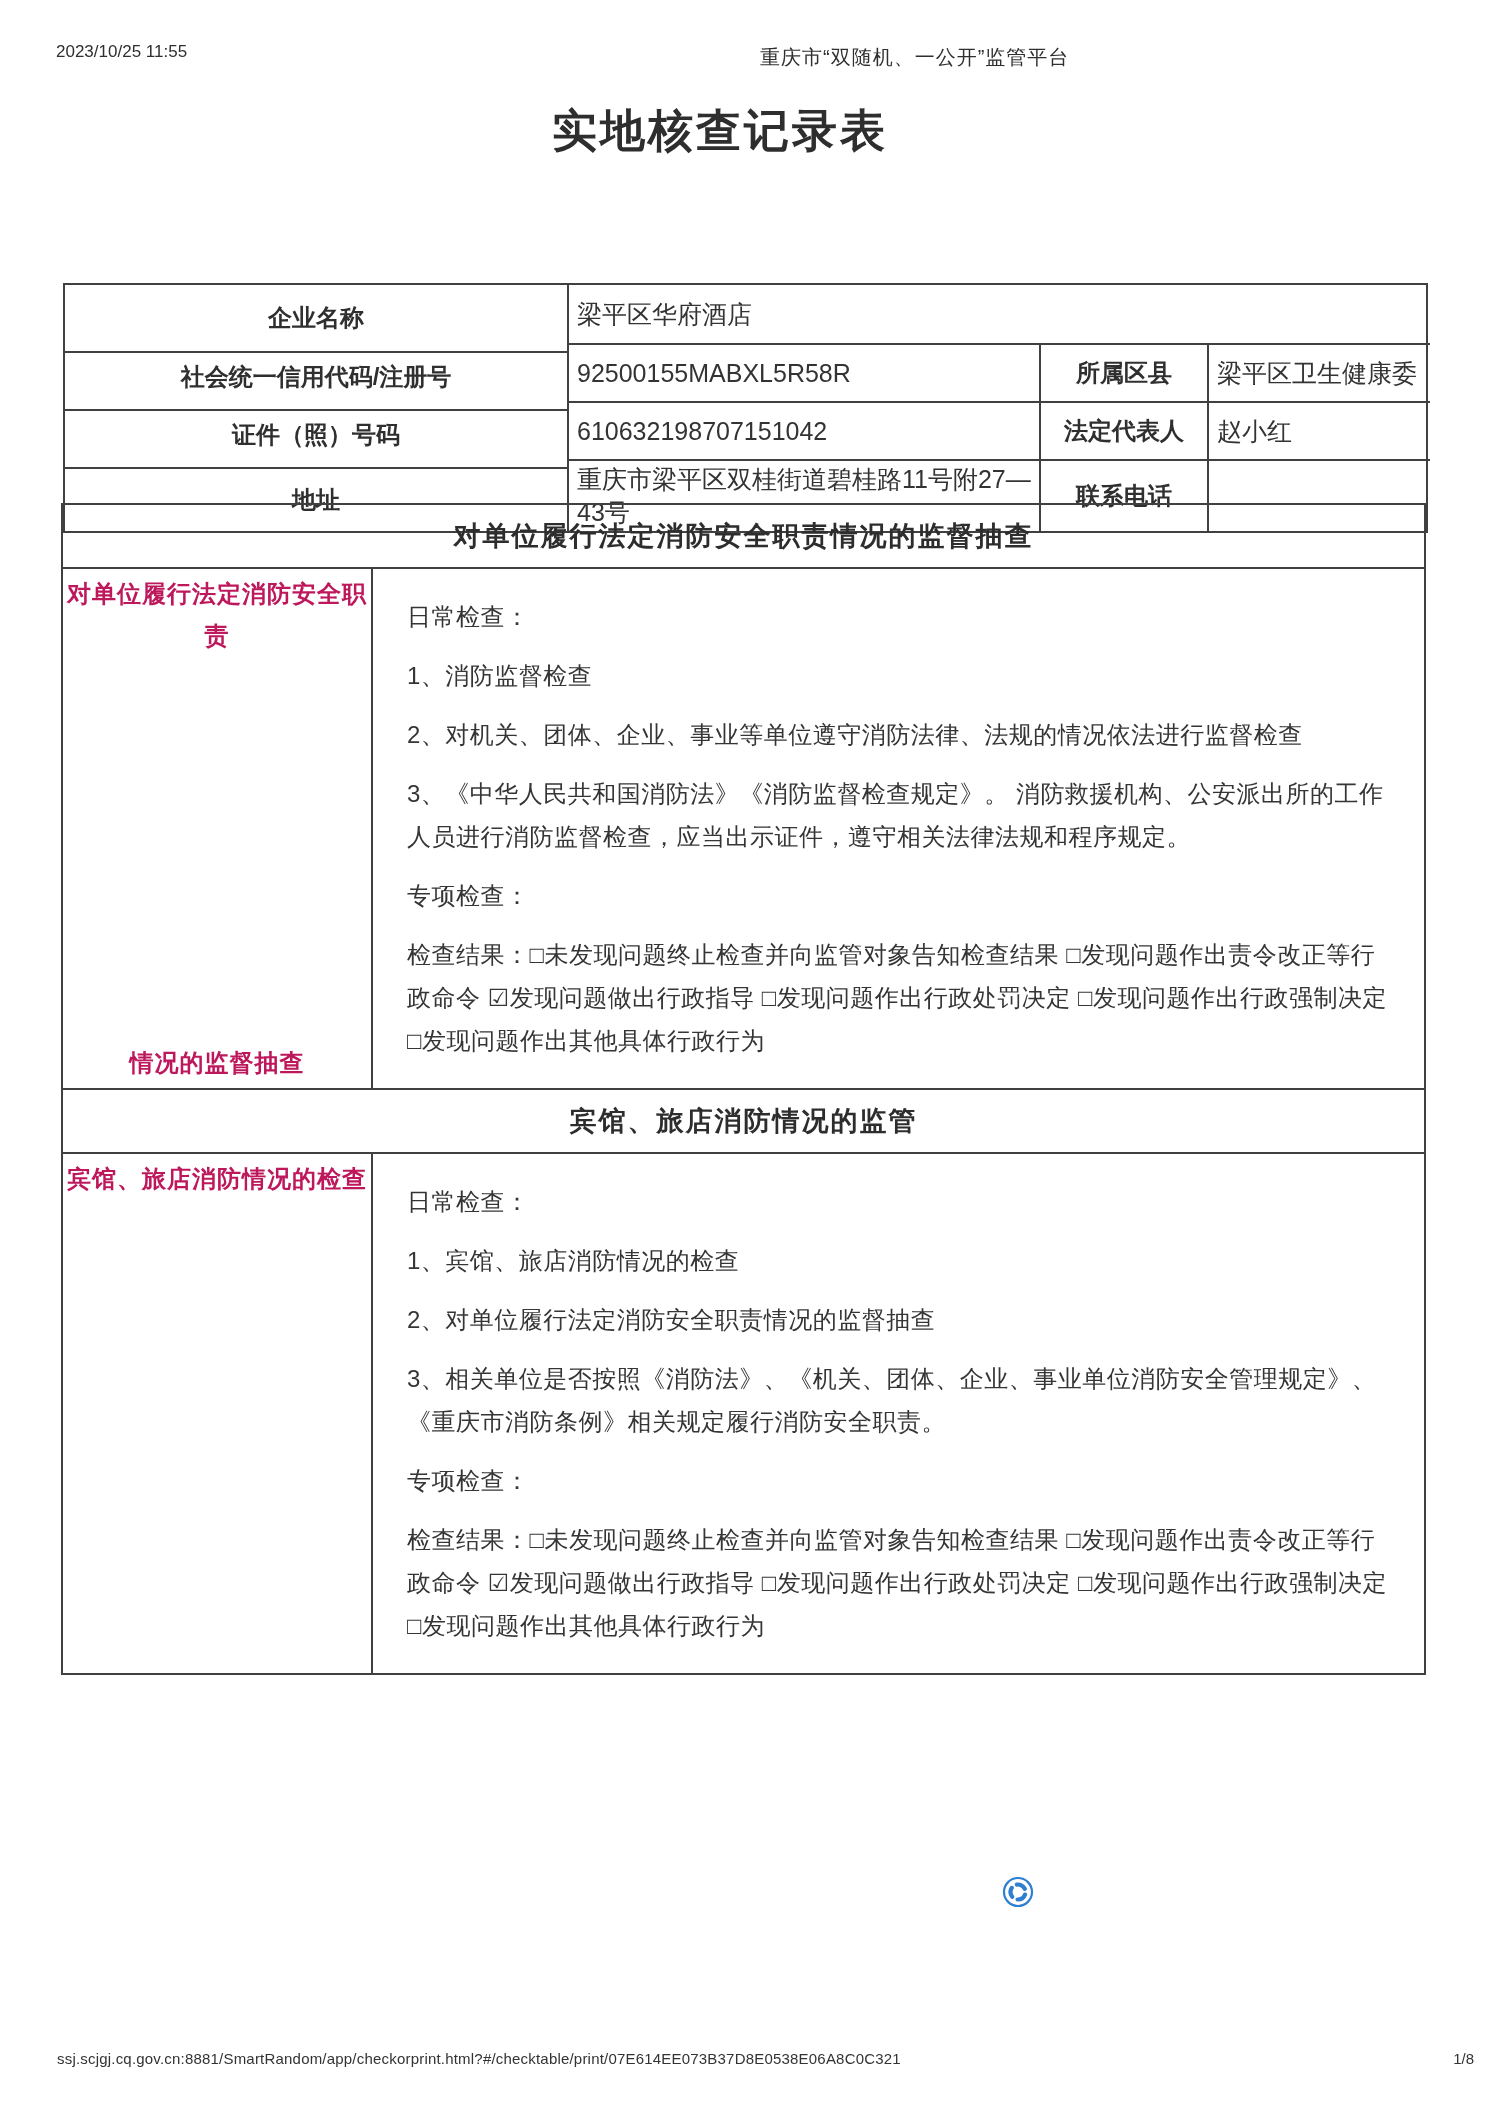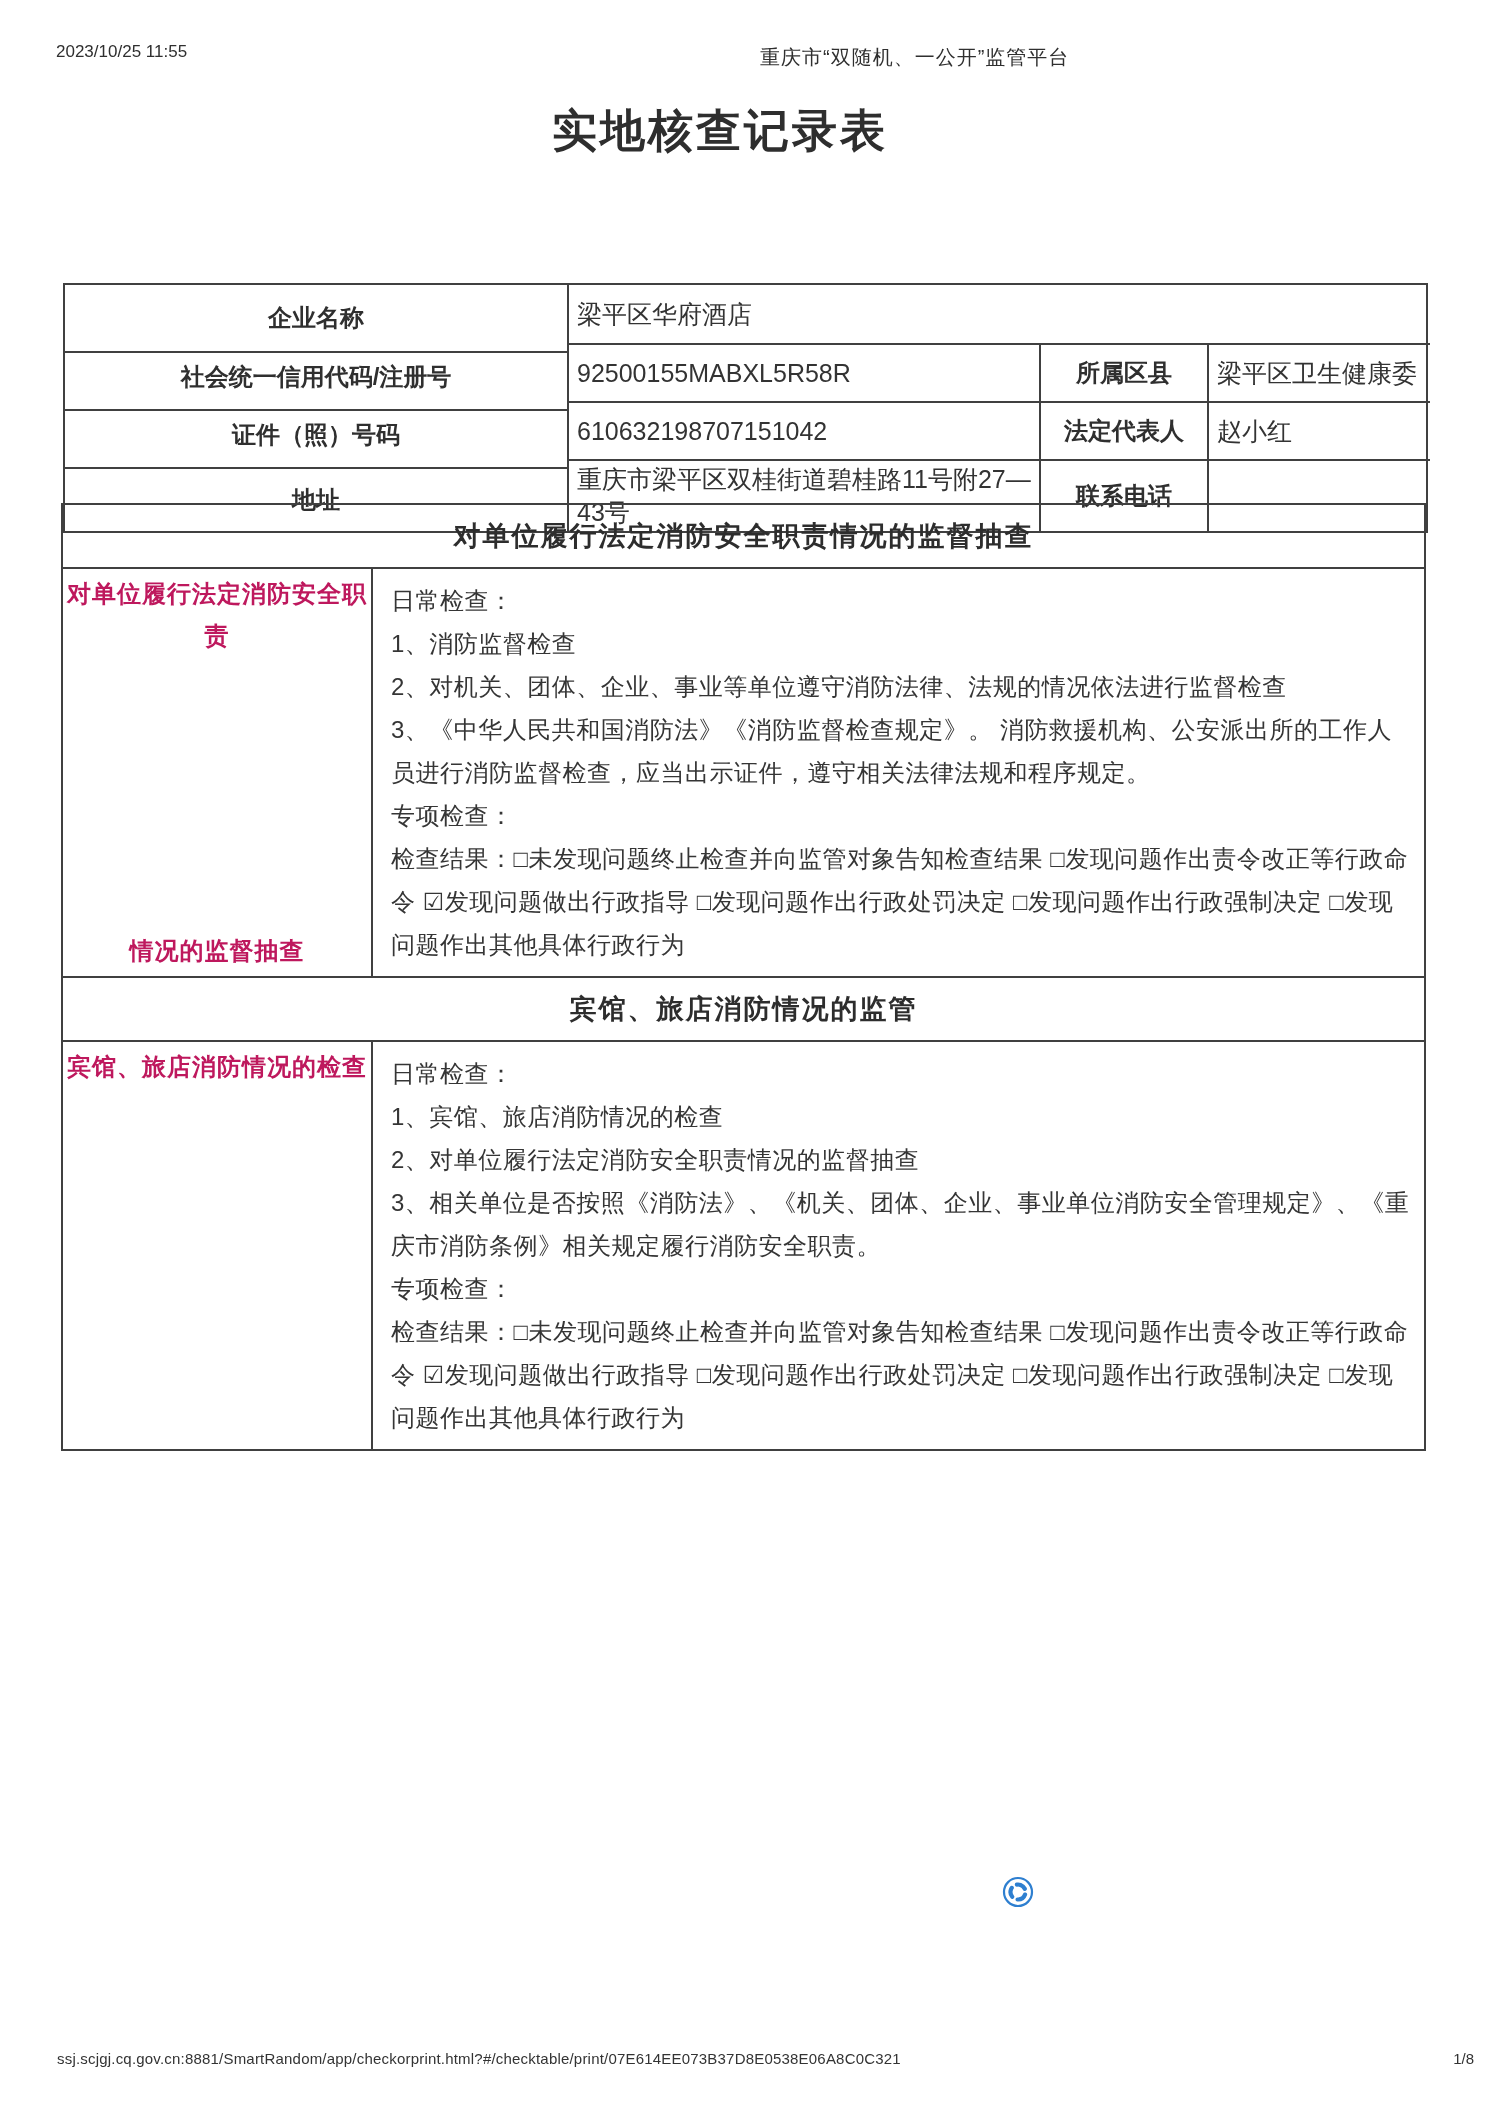--- a/index.html
+++ b/index.html
@@ -66,21 +66,21 @@
     border-right:2px solid #404040;box-sizing:border-box;
     text-align:center;line-height:42px;letter-spacing:1px;
     padding:4px;
   }
   .right-cell{
     box-sizing:border-box;
     padding:10px 14px 10px 18px;
     font-size:24px;line-height:43px;color:#353535;
     letter-spacing:0.5px;
   }
-  .right-cell p{margin:0;}
+  .right-cell p{margin:16px;}
   .body-a{min-height:388px;}
   .body-b{min-height:383px;}
   
   .float-icon{
     position:absolute;left:1002px;top:1876px;width:32px;height:32px;
     cursor:pointer;
   }
 </style>
 </head>
 <body>

